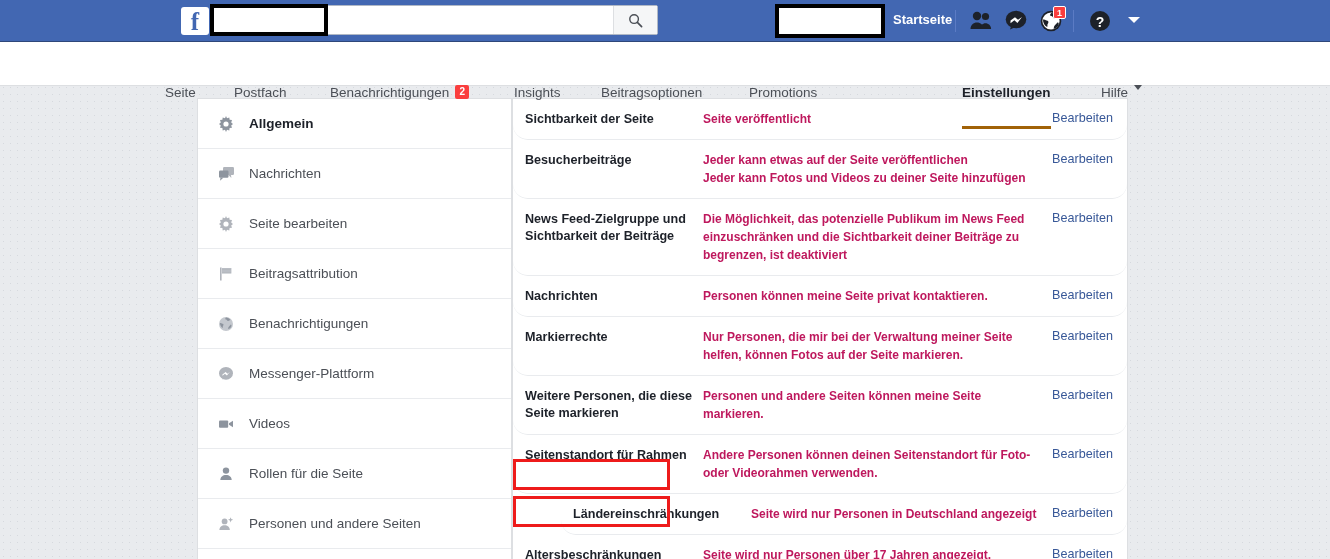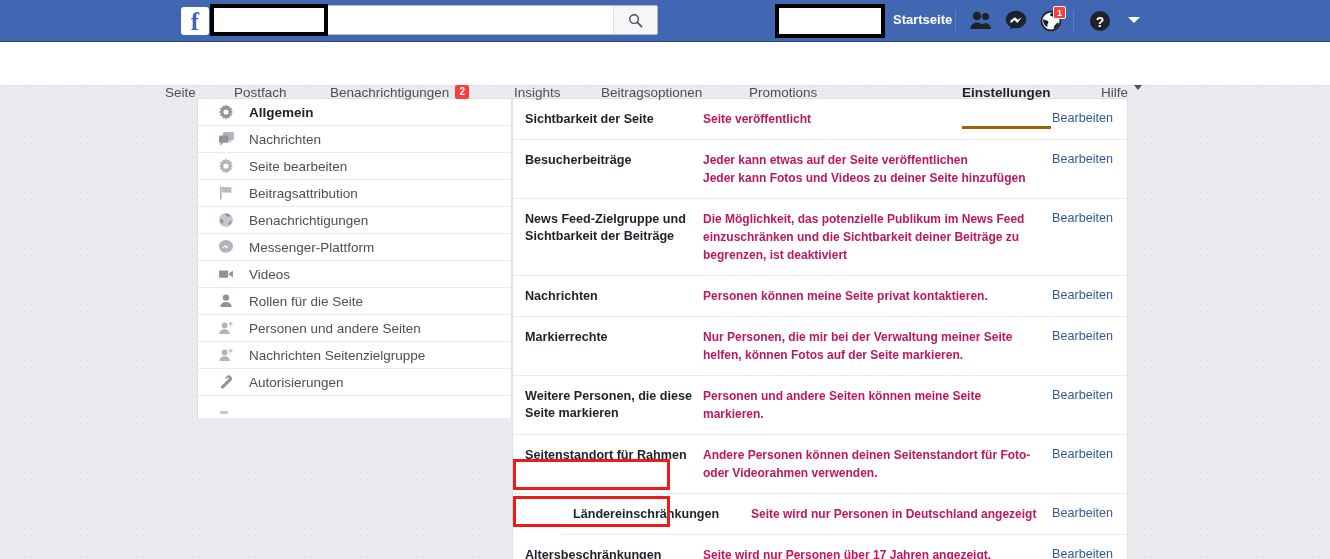--- a/index.html
+++ b/index.html
@@ -136,21 +136,21 @@
   .sidebar {
     position: absolute; left: 197px; top: 98px;
     width: 315px;
     background: #ffffff;
     border: 1px solid #dddfe2;
     border-bottom: none;
     z-index: 2;
   }
   .side-item {
     position: relative;
-    height: 27px;
+    height: 50px;
     display: flex; align-items: center;
     padding-left: 18px;
     border-bottom: 1px solid #e9ebee;
     font-size: 13.5px; color: #4b4f56;
     cursor: pointer;
   }
   .side-item:last-child { border-bottom: none; }
   .side-item.active { font-weight: bold; color: #1d2129; }
   .side-ico {
     width: 20px; height: 20px; margin-right: 13px;
@@ -167,20 +167,21 @@
     border: 1px solid #dddfe2;
     border-bottom: none;
     z-index: 2;
   }
   .row {
     position: relative;
     display: flex; align-items: flex-start;
     padding: 11px 14px 11px 12px;
     border-bottom: 1px solid #e9ebee;
     min-height: 41px;
+    border-radius: 15px;
   }
   .row:last-child { border-bottom: none; }
   .row-label {
     flex: 0 0 170px;
     font-size: 12.6px; font-weight: bold; color: #1d2129;
     line-height: 17px;
     padding-top: 1px;
   }
   .row-value {
     flex: 1 1 auto;

